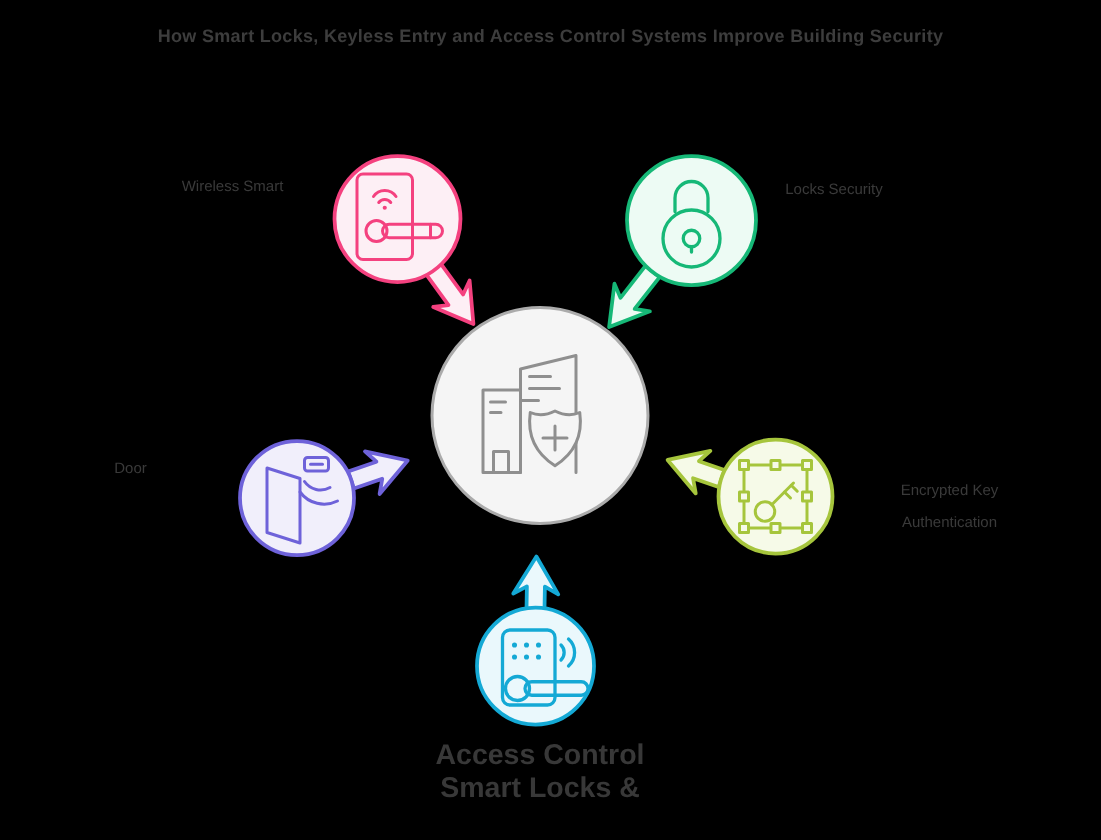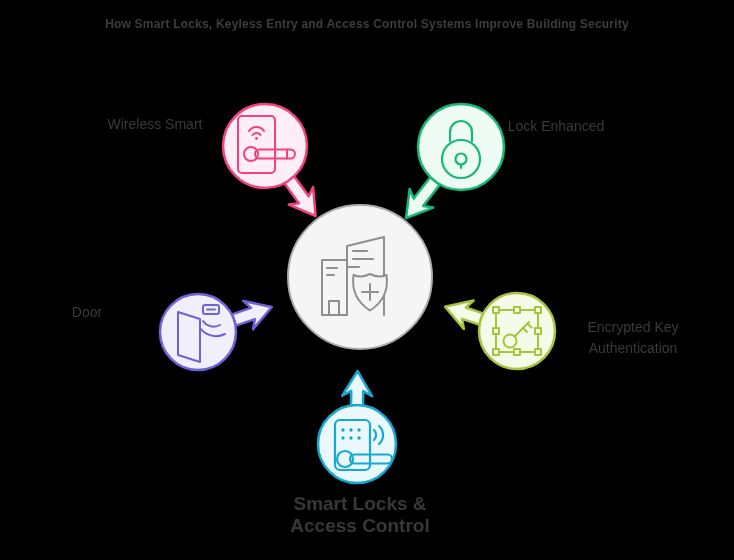--- a/index.html
+++ b/index.html
@@ -19,21 +19,21 @@
     left:0;top:12px;width:734px;
     text-align:center;
     color:#3d3d3d;
     font-size:12px;font-weight:600;
     line-height:25px;
     letter-spacing:.2px;
   }
   .node-label{
     position:absolute;
     color:#3a3a3a;
-    font-size:14px;font-weight:500;
+    font-size:10px;font-weight:500;
     line-height:21px;
     text-align:center;
   }
   .node-label span{display:block;}
   .label-topleft{left:96px;top:114px;width:118px;}
   .label-topright{left:492px;top:116px;width:128px;}
   .label-midleft{left:24px;top:302px;width:126px;}
   .label-midright{left:564px;top:317px;width:138px;}
   .label-bottom{
     left:257px;top:493px;width:206px;
@@ -154,30 +154,30 @@
         <path d="M22,-18 a12,12 0 0 1 0,18"></path>
       </g>
     </g>
   </svg>
 
   <div class="node-label label-topleft">
     <span>Wireless Smart</span>
   </div>
 
   <div class="node-label label-topright">
-    <span>Lock Enhanced</span>
+    <span>Locks Security</span>
   </div>
 
   <div class="node-label label-midleft">
     <span>Door</span>
   </div>
 
   <div class="node-label label-midright">
     <span>Encrypted Key</span>
     <span>Authentication</span>
   </div>
 
   <div class="node-label label-bottom">
+    <span>Access Control</span>
     <span>Smart Locks &amp;</span>
-    <span>Access Control</span>
   </div>
 
 </div>
 
 </body></html>

